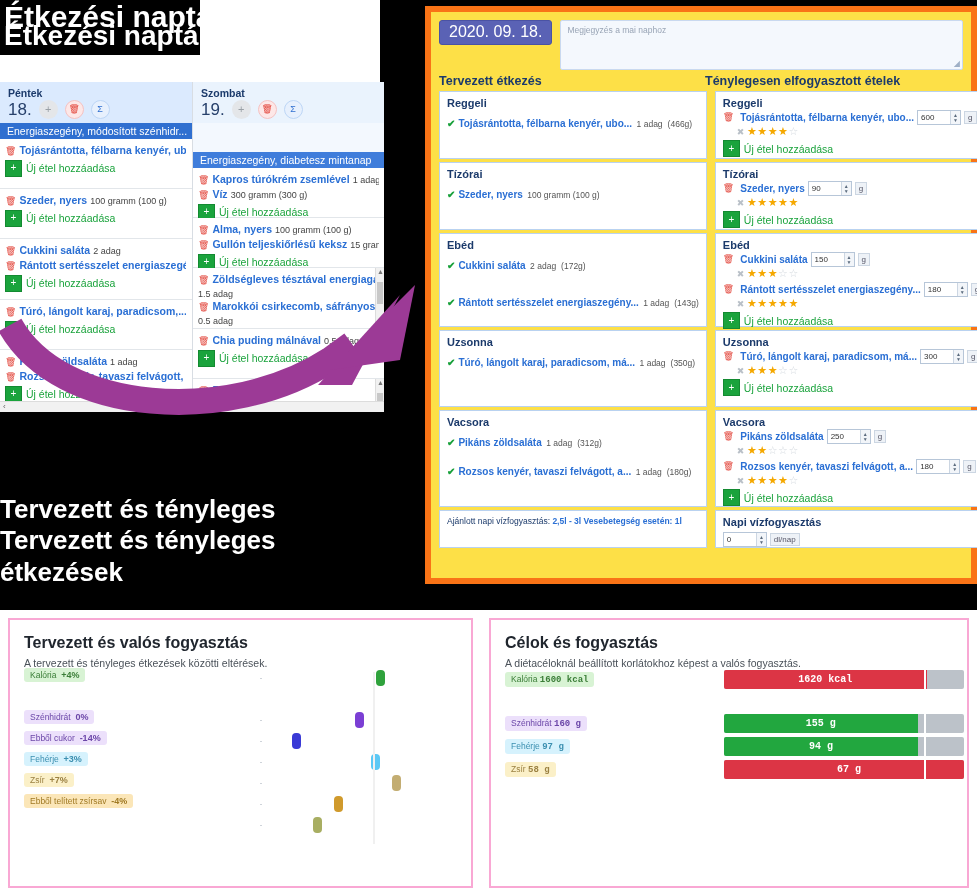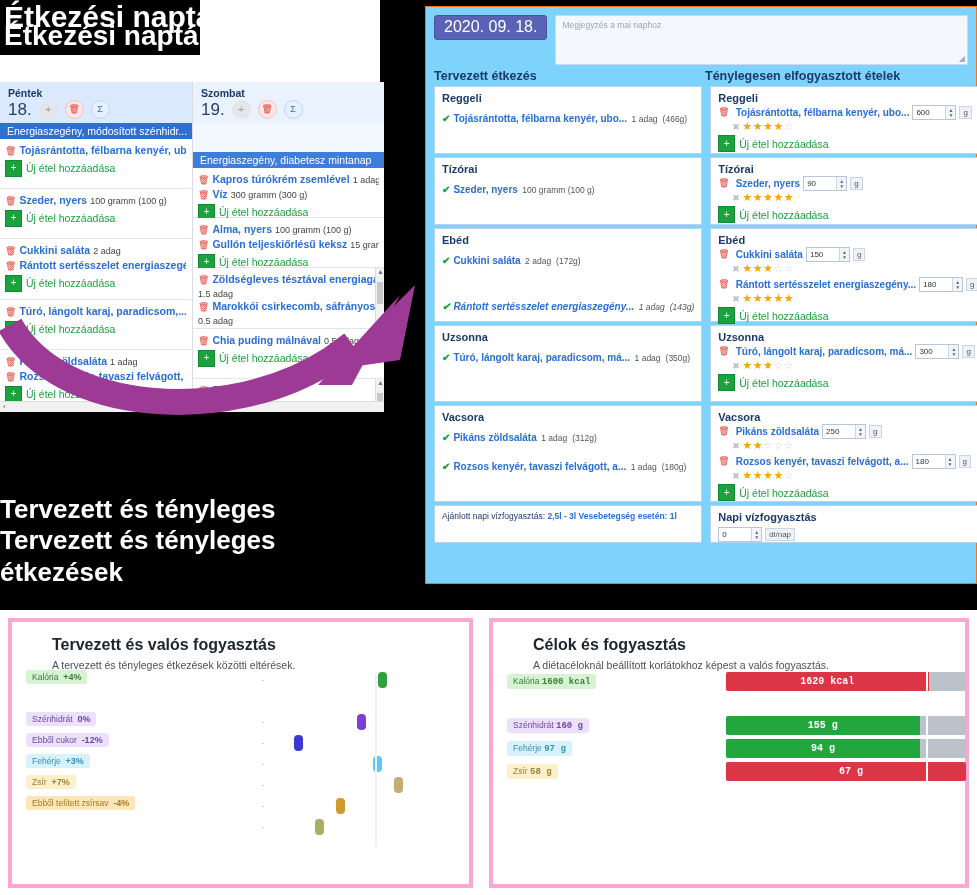--- a/index.html
+++ b/index.html
@@ -49,21 +49,21 @@
   .scroller{position:absolute;right:0;top:0;width:9px;height:100%;background:#f1f1f1;
             border-left:1px solid #dcdcdc;display:flex;flex-direction:column;
             align-items:center;justify-content:space-between;font-size:7px;color:#777;}
   .sc-thumb{position:absolute;left:1px;top:14px;width:6px;height:22px;background:#c8c8c8;}
   .hscroll{position:absolute;left:0;bottom:0;width:420px;height:11px;background:#f1f1f1;
            border-top:1px solid #dcdcdc;font-size:8px;color:#666;padding-left:3px;box-sizing:border-box;}
 
   
   #detail{
     position:absolute;left:425px;top:6px;width:552px;height:578px;
-    background:#7dd3fc;border:1px solid #f97316;box-sizing:border-box;
+    background:#fde047;border:6px solid #f97316;box-sizing:border-box;
   }
   .det-top{display:flex;padding:8px 8px 4px;gap:8px;}
   .date-badge{background:#5a62b5;color:#fff;border:1px solid #4a52a4;border-radius:3px;
               padding:4px 9px;font-size:16px;line-height:1.15;height:25px;box-sizing:border-box;
               display:flex;align-items:center;}
   .note-area{flex:1;background:#f4f8fd;border:1px solid #c9d9ef;border-radius:2px;
              font-size:8.5px;color:#98a4b5;padding:4px 6px;position:relative;height:50px;box-sizing:border-box;}
   .note-area .grip{position:absolute;right:2px;bottom:1px;font-size:8px;color:#9fb0c6;}
   .col-heads{display:flex;padding:0 8px;gap:8px;}
   .col-heads > div{flex:1;font-size:12.5px;font-weight:bold;color:#1b3a6b;padding-bottom:3px;}
@@ -85,21 +85,21 @@
         display:flex;align-items:center;box-sizing:border-box;}
   .stars{margin:0 0 2px 14px;font-size:11px;letter-spacing:0.5px;line-height:1.2;}
   .st-x{color:#b9c0c8;font-size:9px;margin-right:2px;}
   .st-on{color:#f5a800;}
   .st-off{color:#d6dbe0;}
   .waterline{font-size:8.5px;color:#1b3a6b;}
   .waterline b{color:#2a6fd4;}
   .water-in{display:flex;align-items:center;gap:3px;margin-top:4px;}
 
   
-  .card{position:absolute;background:#fff;border:4px solid #f9a8d4;box-sizing:border-box;padding-left:26px;}
+  .card{position:absolute;background:#fff;border:2px solid #f9a8d4;box-sizing:border-box;}
   #card-left{left:8px;top:618px;width:465px;height:270px;}
   #card-right{left:489px;top:618px;width:480px;height:270px;}
   .card-t{font-size:16px;font-weight:bold;color:#20262e;margin:14px 0 0 14px;}
   .card-s{font-size:10.5px;color:#4a5159;margin:5px 0 0 14px;}
   .pill{display:inline-block;border-radius:3px;padding:2px 6px;font-size:8.5px;white-space:nowrap;}
   .pill b{font-size:9px;}
   .dev-rows{position:absolute;left:14px;top:48px;width:100%;}
   .dev-row{height:21px;display:flex;align-items:flex-start;}
   .dev-row.gap{margin-top:21px;}
   .track{position:absolute;left:236px;width:210px;height:1px;
@@ -303,21 +303,21 @@
         <div class="dsec-t">Reggeli</div>
         <div class="pf"><span class="chk">✔</span><span class="pfn">Tojásrántotta, félbarna kenyér, ubo...</span> <span class="pfa">1 adag</span><span class="pfg">(466g)</span></div>
       </div>
       <div class="dsec" style="height:68px;">
         <div class="dsec-t">Tízórai</div>
         <div class="pf"><span class="chk">✔</span><span class="pfn">Szeder, nyers</span> <span class="pfa">100 gramm (100 g)</span></div>
       </div>
       <div class="dsec" style="height:94px;">
         <div class="dsec-t">Ebéd</div>
         <div class="pf"><span class="chk">✔</span><span class="pfn">Cukkini saláta</span> <span class="pfa">2 adag</span><span class="pfg">(172g)</span></div>
-        <div class="pf" style="margin-top:22px;font-style:italic;"><span class="chk">✔</span><span class="pfn">Rántott sertésszelet energiaszegény...</span> <span class="pfa">1 adag</span><span class="pfg">(143g)</span></div>
+        <div class="pf" style="margin-top:13px;"><span class="chk">✔</span><span class="pfn">Rántott sertésszelet energiaszegény...</span> <span class="pfa">1 adag</span><span class="pfg">(143g)</span></div>
       </div>
       <div class="dsec" style="height:77px;">
         <div class="dsec-t">Uzsonna</div>
         <div class="pf"><span class="chk">✔</span><span class="pfn">Túró, lángolt karaj, paradicsom, má...</span> <span class="pfa">1 adag</span><span class="pfg">(350g)</span></div>
       </div>
       <div class="dsec" style="height:97px;">
         <div class="dsec-t">Vacsora</div>
         <div class="pf"><span class="chk">✔</span><span class="pfn">Pikáns zöldsaláta</span> <span class="pfa">1 adag</span><span class="pfg">(312g)</span></div>
         <div class="pf" style="margin-top:5px;"><span class="chk">✔</span><span class="pfn">Rozsos kenyér, tavaszi felvágott, a...</span> <span class="pfa">1 adag</span><span class="pfg">(180g)</span></div>
       </div>
@@ -473,21 +473,21 @@
         <span class="pill" style="background: rgb(216, 243, 212); color: rgb(58, 125, 55);"><span>Kalória</span>&nbsp; <b>+4%</b></span>
       </div>
       <div class="track" style="top: 52px;"></div>
       <div class="dot" style="background: rgb(123, 63, 212); left: 331px; top: 44px;"></div>
       <div class="dev-row gap">
         <span class="pill" style="background: rgb(236, 224, 251); color: rgb(107, 70, 168);"><span>Szénhidrát</span>&nbsp; <b>0%</b></span>
       </div>
       <div class="track" style="top: 73px;"></div>
       <div class="dot" style="background: rgb(58, 58, 214); left: 268px; top: 65px;"></div>
       <div class="dev-row">
-        <span class="pill" style="background: rgb(236, 224, 251); color: rgb(107, 70, 168);"><span>Ebből cukor</span>&nbsp; <b>-12%</b></span>
+        <span class="pill" style="background: rgb(236, 224, 251); color: rgb(107, 70, 168);"><span>Ebből cukor</span>&nbsp; <b>-14%</b></span>
       </div>
       <div class="track" style="top: 94px;"></div>
       <div class="dot" style="background: rgb(91, 200, 245); left: 346.75px; top: 86px;"></div>
       <div class="dev-row">
         <span class="pill" style="background: rgb(214, 242, 253); color: rgb(59, 143, 176);"><span>Fehérje</span>&nbsp; <b>+3%</b></span>
       </div>
       <div class="track" style="top: 115px;"></div>
       <div class="dot" style="background: rgb(195, 173, 114); left: 367.75px; top: 107px;"></div>
       <div class="dev-row">
         <span class="pill" style="background: rgb(251, 240, 200); color: rgb(155, 129, 66);"><span>Zsír</span>&nbsp; <b>+7%</b></span>

